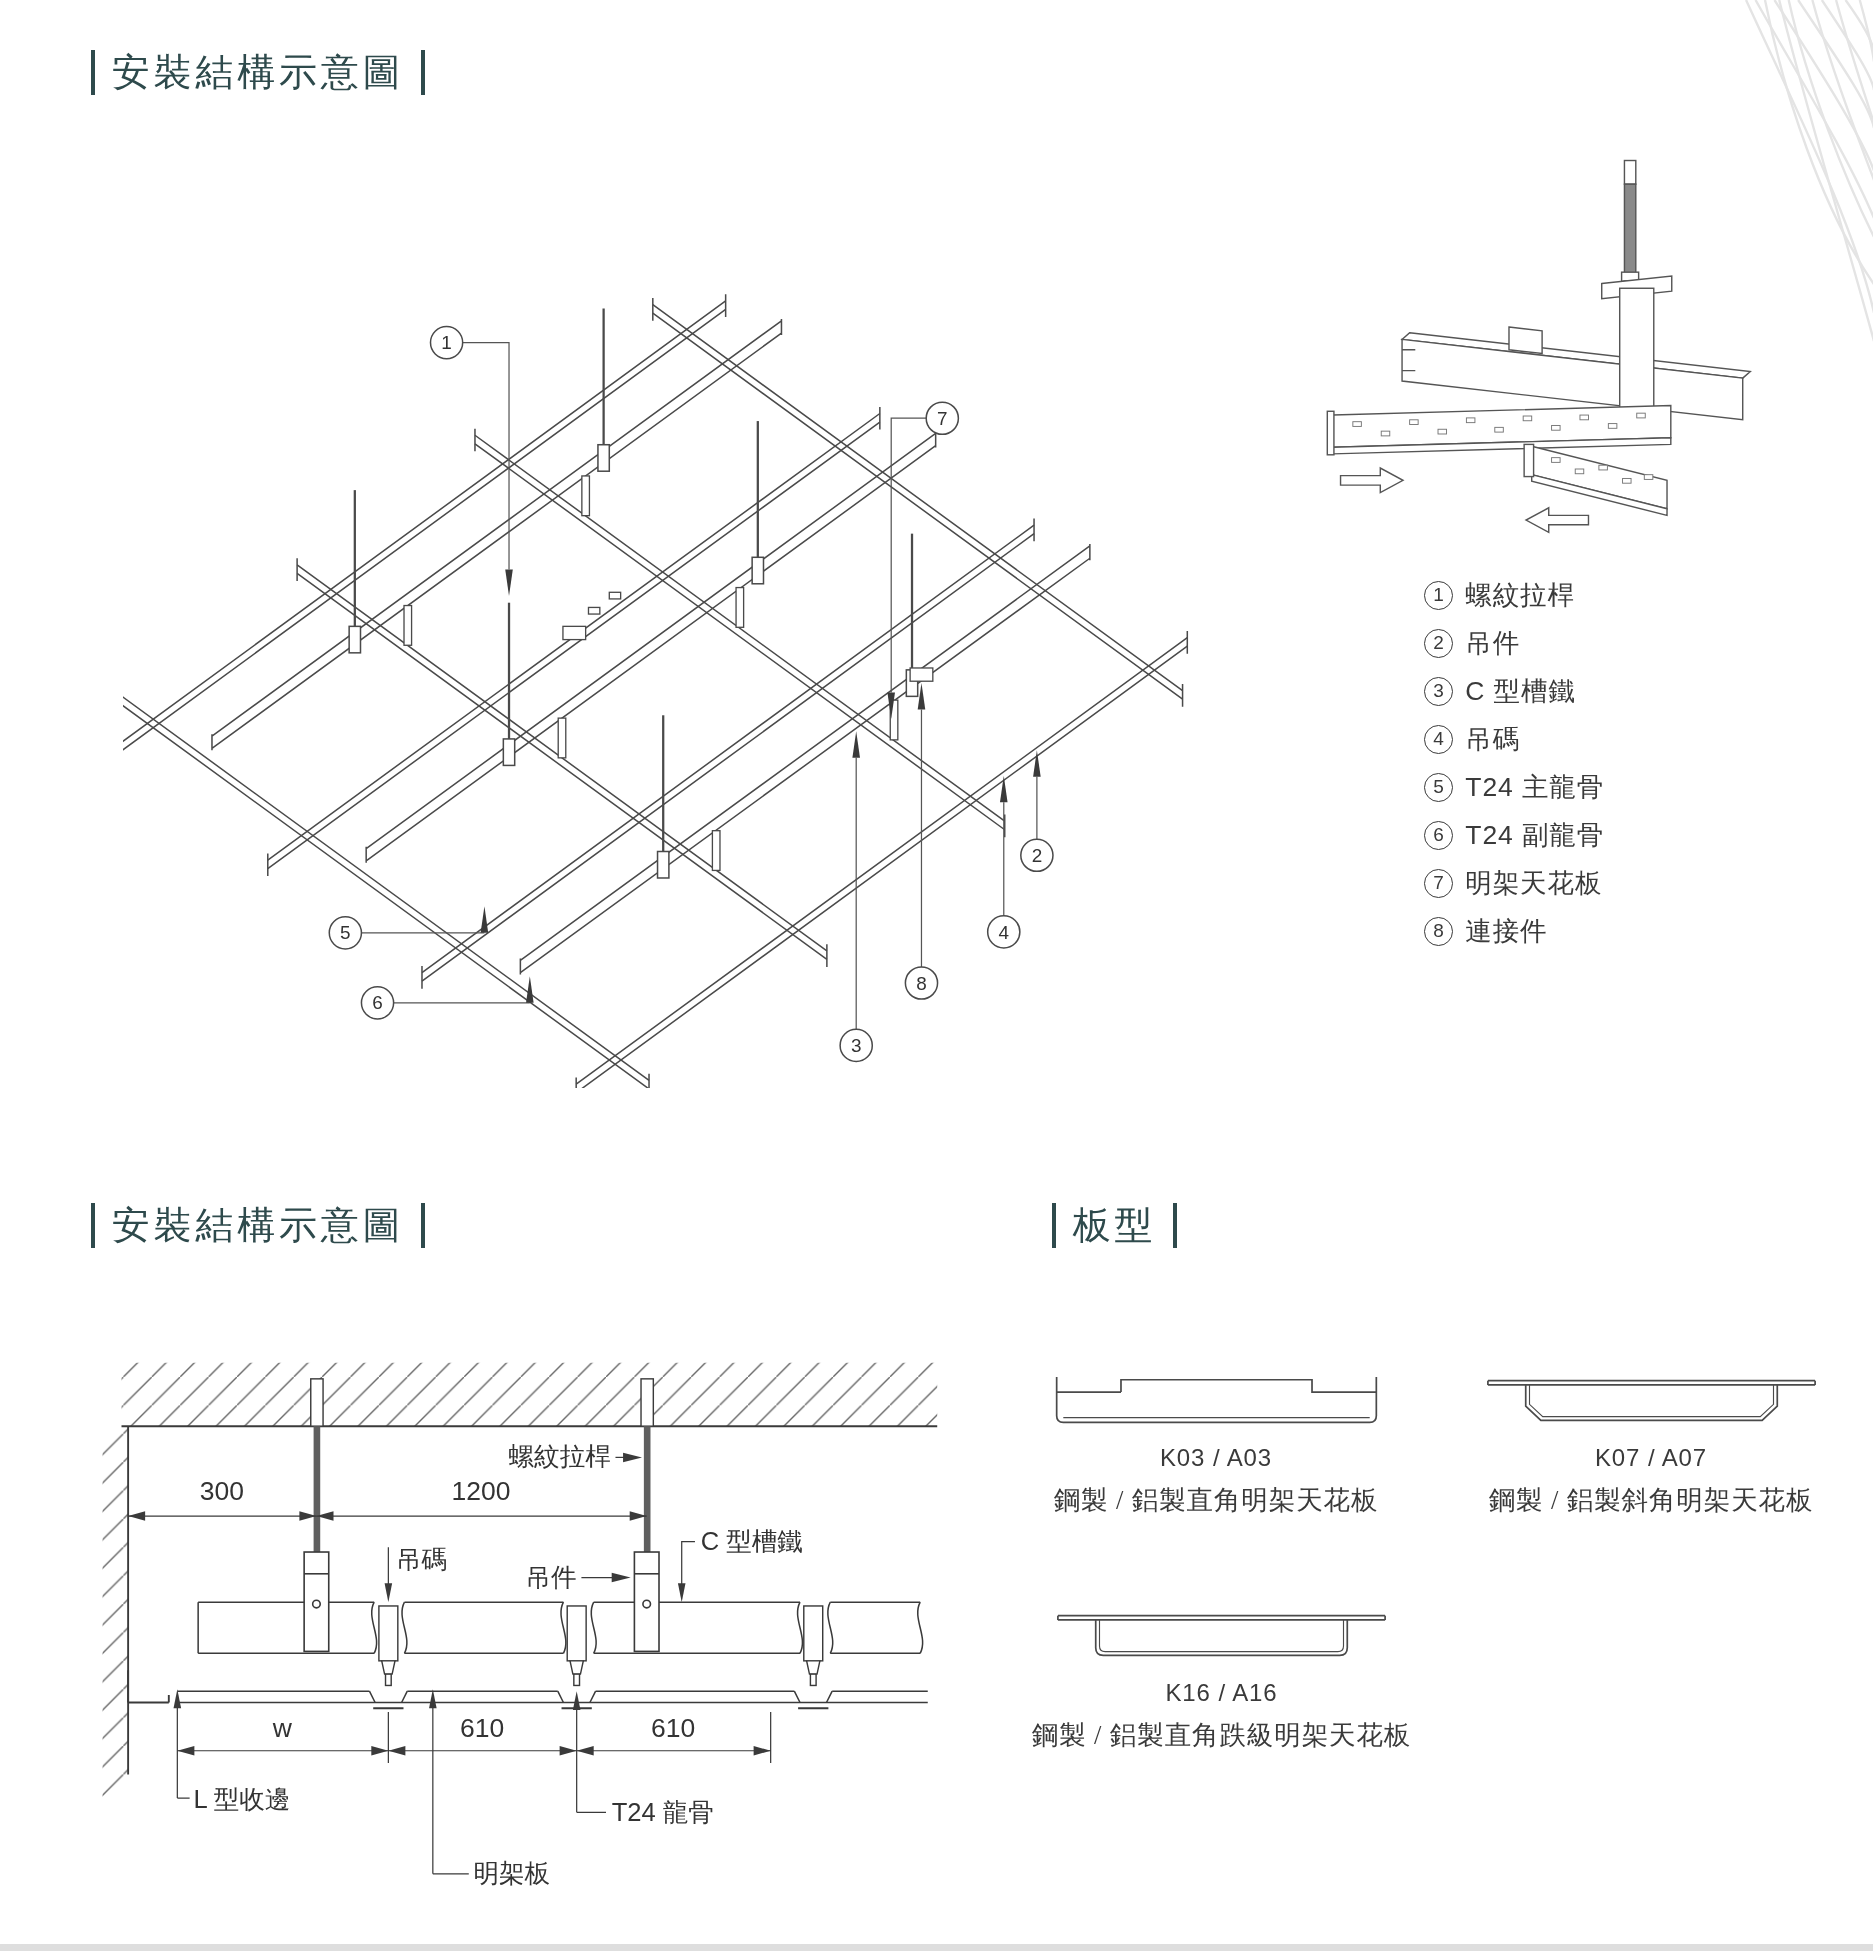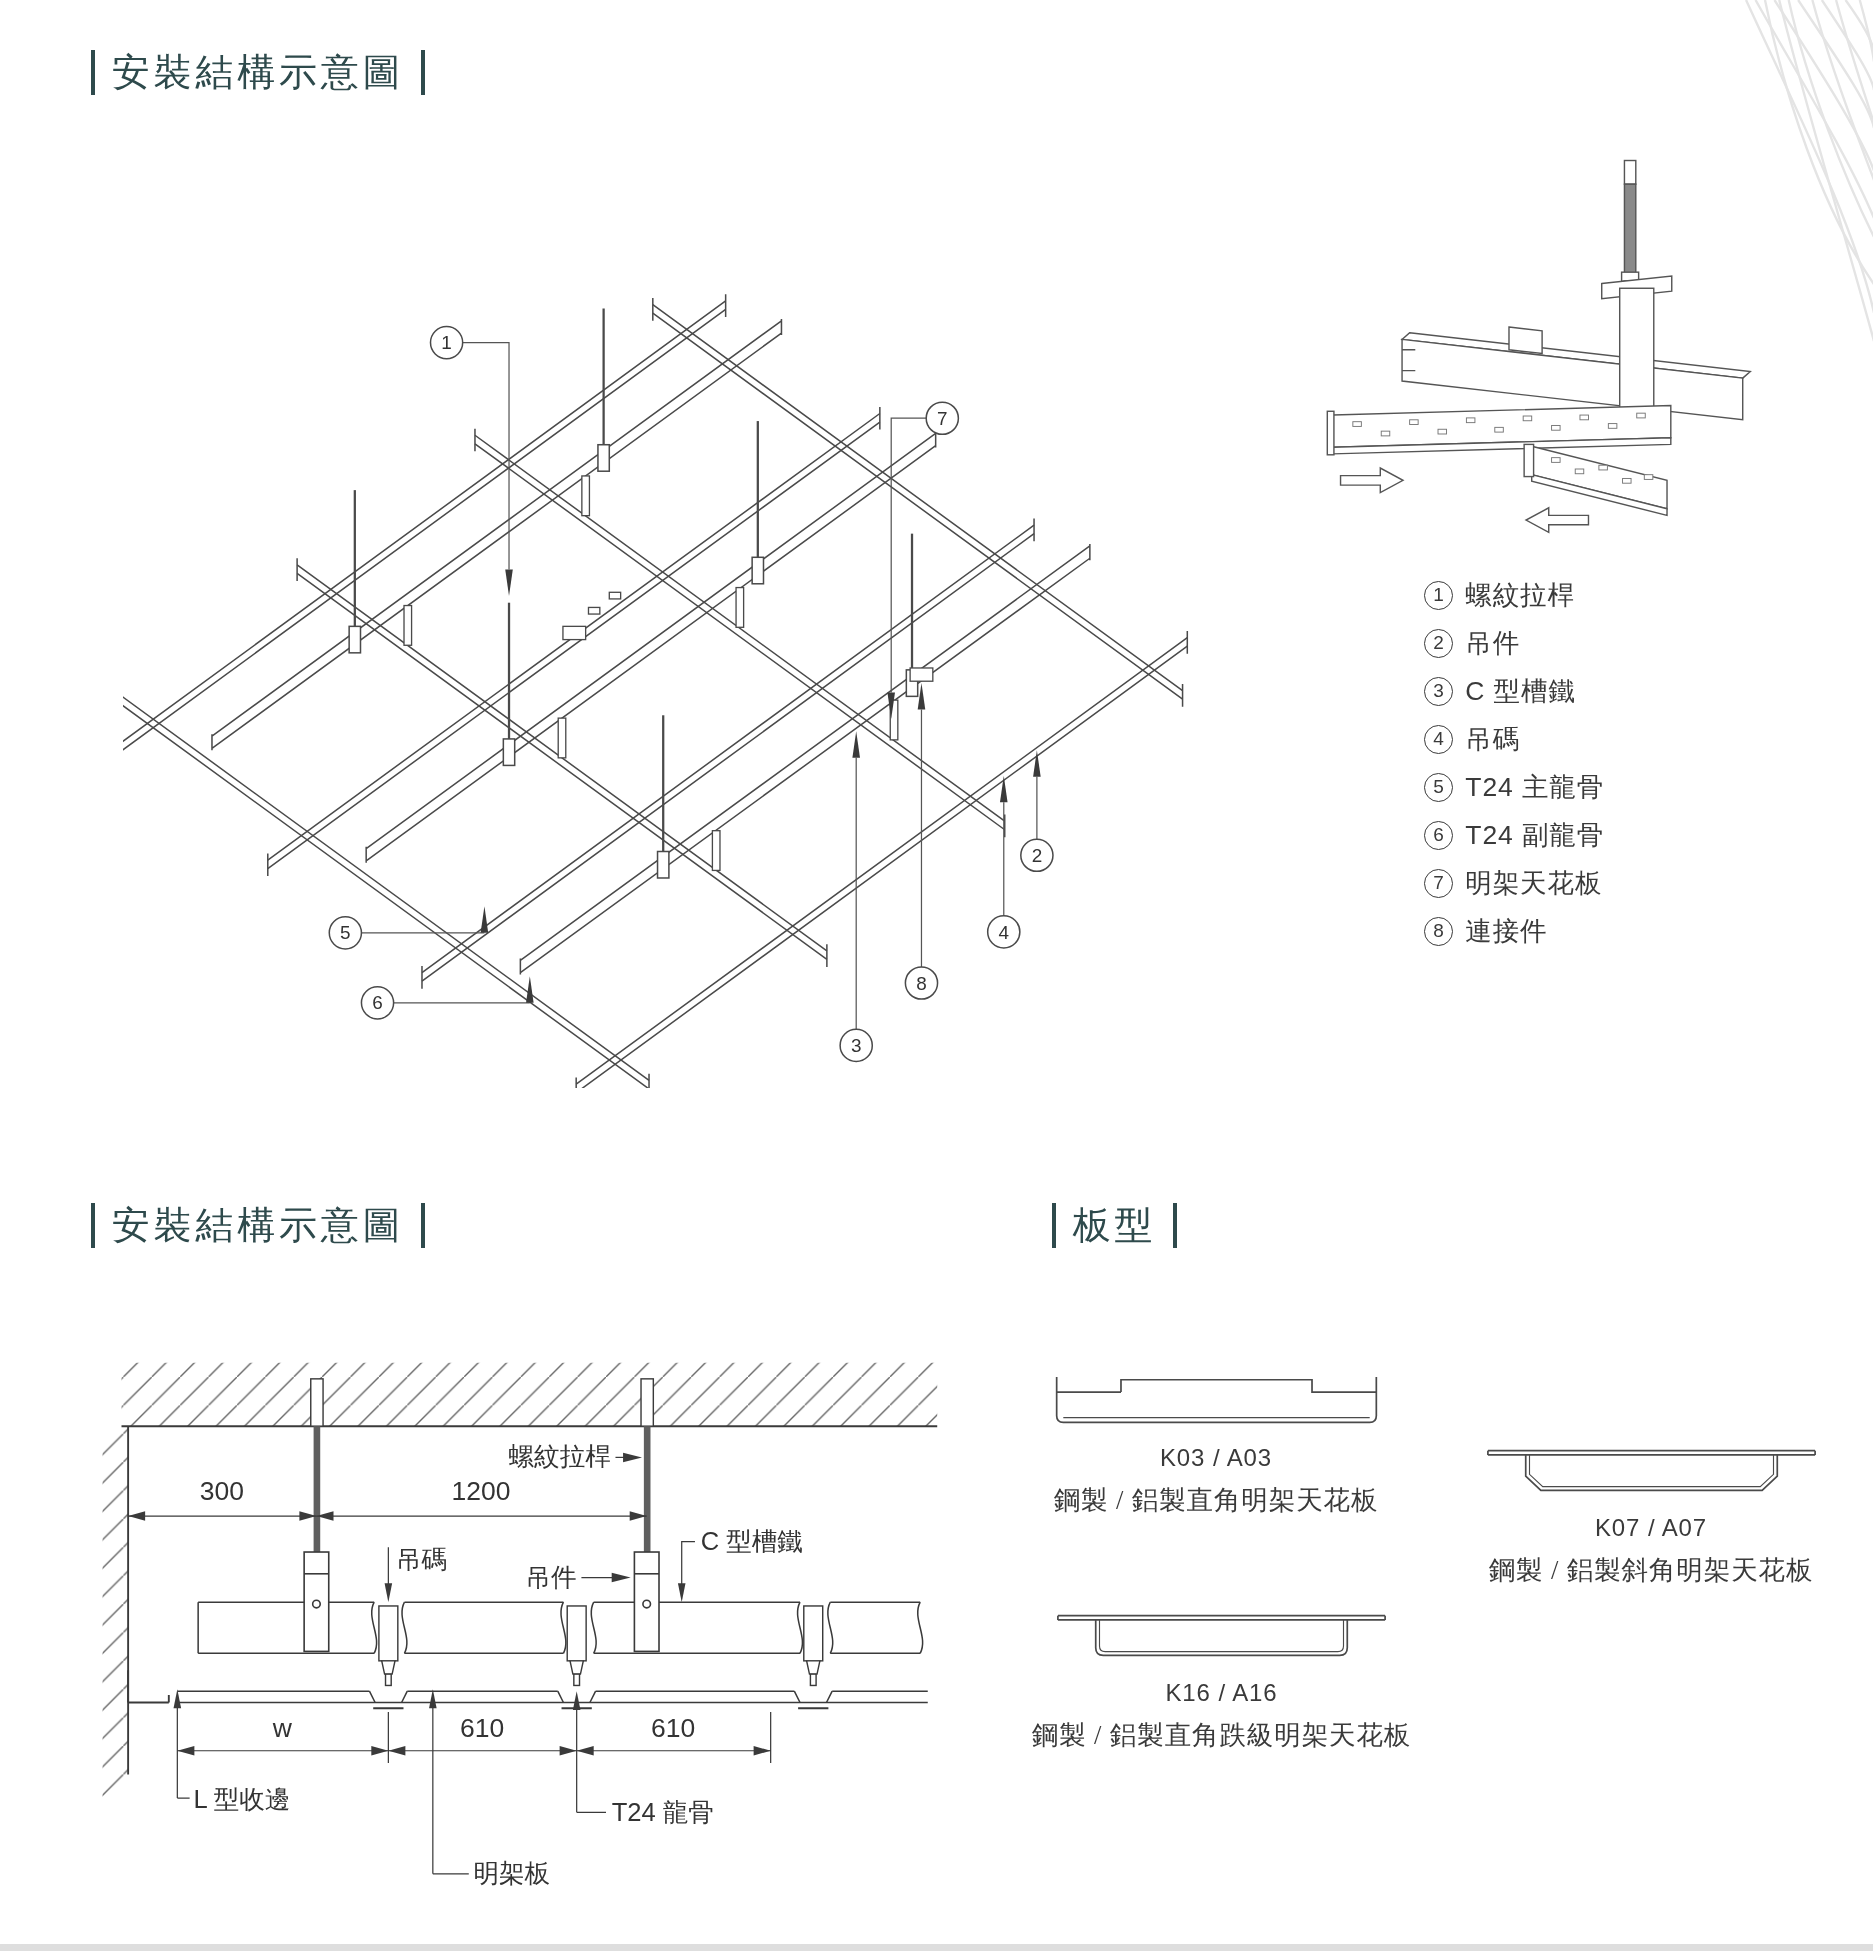--- a/index.html
+++ b/index.html
@@ -366,21 +366,21 @@
       <g stroke="#4a4a4a" stroke-width="1.8" fill="none">
         <path d="M6,3 V44 Q6,51 13,51 H337 Q344,51 344,44 V3"></path>
         <path d="M13,46 H337" stroke-width="1.2"></path>
         <path d="M6,19 H74 M74,19 V6 H276 V19 H344"></path>
       </g>
     </svg>
     <div class="panel-code">K03 / A03</div>
     <div class="panel-desc">鋼製 / 鋁製直角明架天花板</div>
   </div>
 
-  <div class="panel-block" style="left:1476px;top:1444px;width:350px">
+  <div class="panel-block" style="left:1476px;top:1374px;width:350px">
     <svg width="331" height="55" viewBox="0 0 350 58">
       <g stroke="#4a4a4a" stroke-width="1.8" fill="none">
         <path d="M2,7 H348 M2,11.5 H348 M2,7 V11.5 M348,7 V11.5"></path>
         <path d="M42,11.5 V34 L58,49 H292 L308,34 V11.5"></path>
         <path d="M46,11.5 V32 L60,45 H290 L304,32 V11.5" stroke-width="1.2"></path>
       </g>
     </svg>
     <div class="panel-code">K07 / A07</div>
     <div class="panel-desc">鋼製 / 鋁製斜角明架天花板</div>
   </div>

